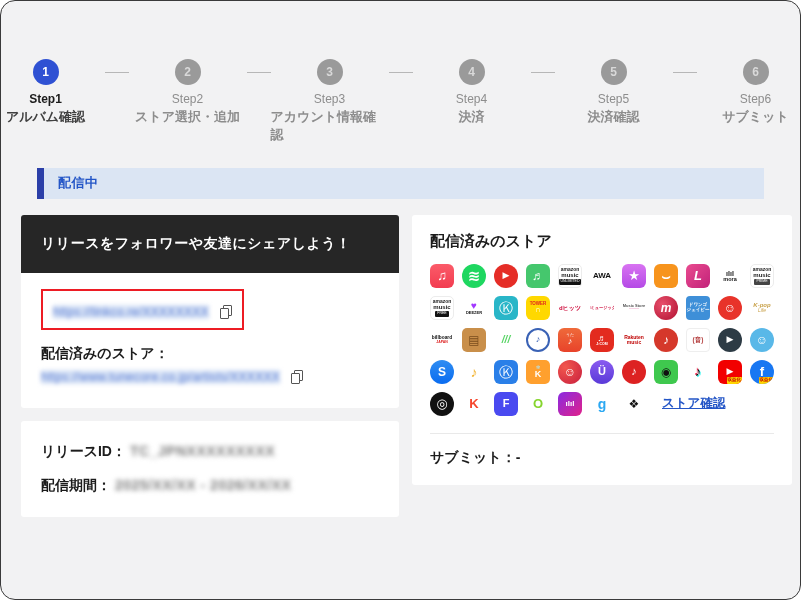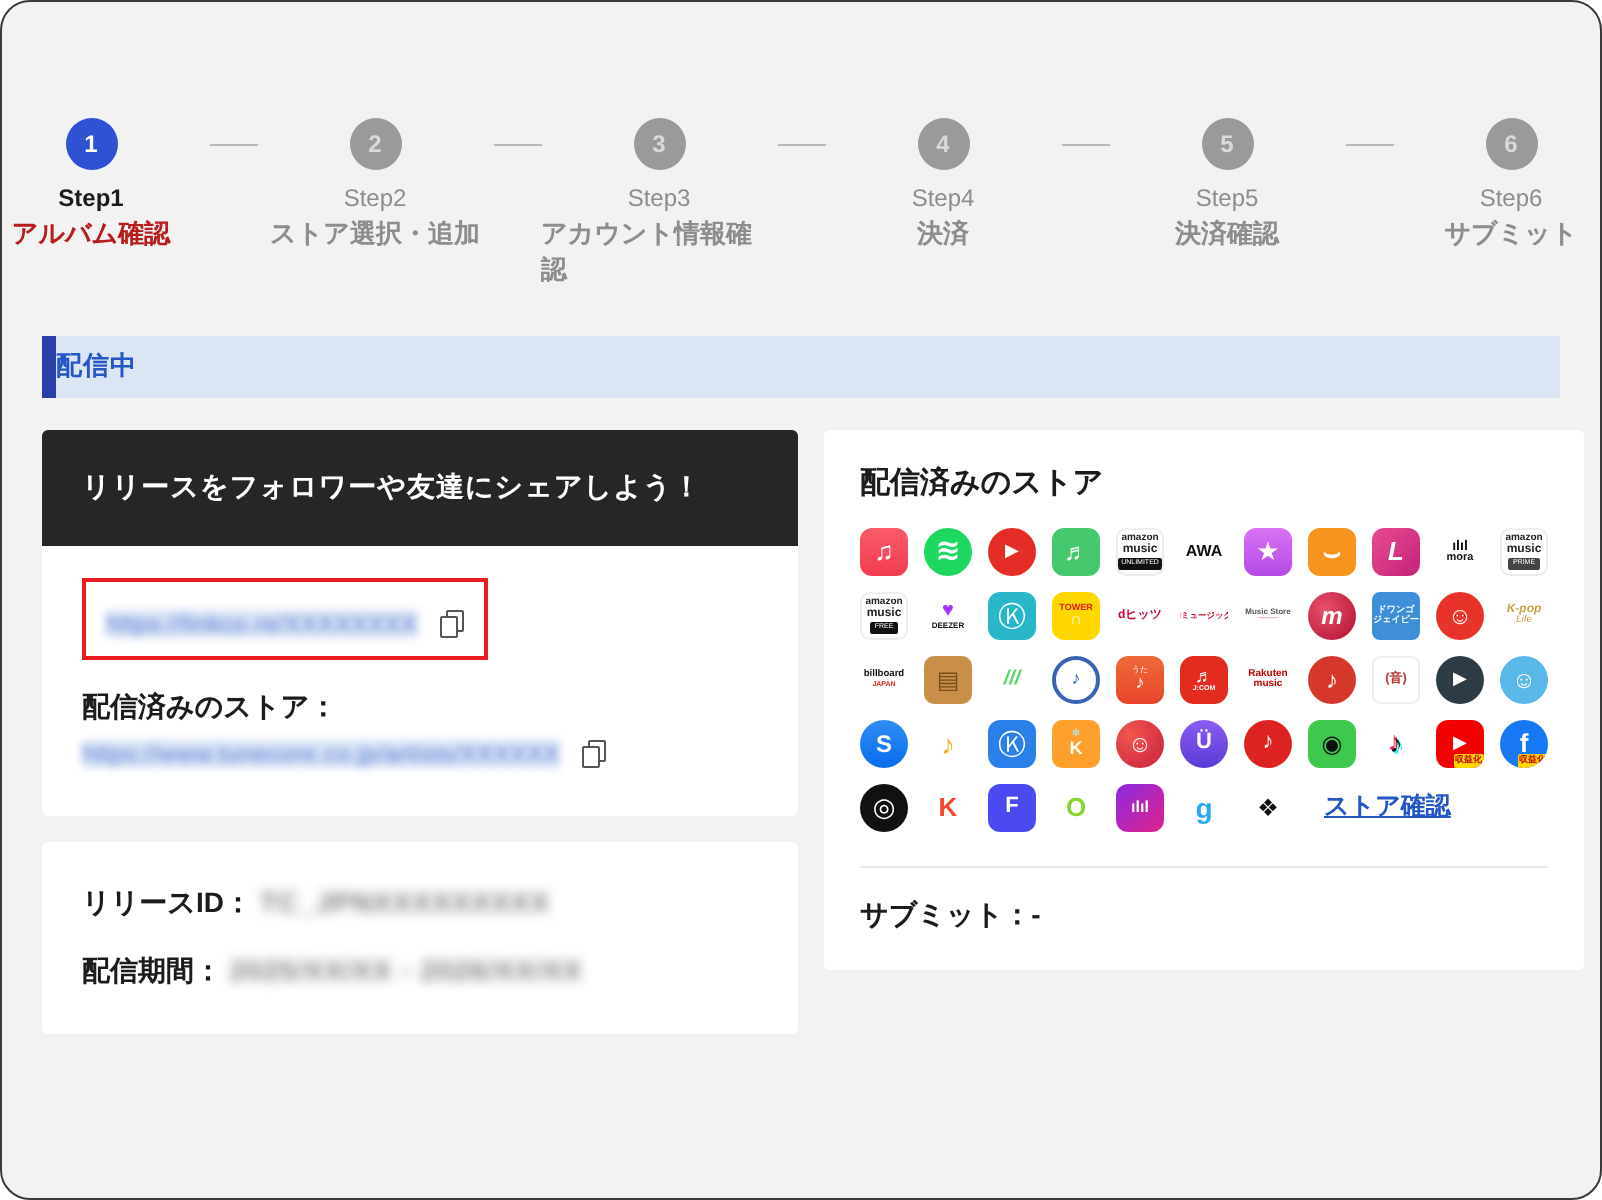--- a/index.html
+++ b/index.html
@@ -10,28 +10,28 @@
   
   .stepper{display:flex;align-items:flex-start;justify-content:center;padding:58px 34px 0;}
   .step{width:118px;display:flex;flex-direction:column;align-items:center;flex:0 0 auto;}
   .step-circle{width:26px;height:26px;border-radius:50%;display:flex;align-items:center;justify-content:center;
                font-size:12px;font-weight:700;}
   .step.active .step-circle{background:#2f51d3;color:#fff;}
   .step.inactive .step-circle{background:#9a9a9a;color:#d9d9d9;}
   .step-sub{margin-top:7px;font-size:12px;line-height:1.3;}
   .step-label{font-size:13px;font-weight:700;line-height:1.4;}
   .step.active .step-sub{color:#1c1c1c;font-weight:700;}
-  .step.active .step-label{color:#b91c1c;}
+  .step.active .step-label{color:#404040;}
   .step.inactive .step-sub{color:#8d8d8d;}
   .step.inactive .step-label{color:#8d8d8d;}
   .connector{flex:1 1 auto;height:1px;background:#b7b7b7;margin-top:13px;min-width:24px;}
 
   
-  .status-bar{margin:24px 20px 0;height:31px;background:#dbe5f3;border-left:7px solid #2b3fa8;
-              display:flex;align-items:center;}
+  .status-bar{margin:24px 36px 0;height:31px;background:#dbe5f3;border-left:7px solid #2b3fa8;
+              display:flex;align-items:center;padding-left:14px;}
   .status-text{color:#2456c7;font-size:13px;font-weight:700;letter-spacing:.5px;}
 
   
   .cols{display:flex;gap:13px;margin:16px 20px 0;align-items:flex-start;}
   .col-left{flex:0 0 378px;}
   .col-right{flex:1 1 auto;}
 
   .share-head{background:#262626;color:#fff;font-size:14px;font-weight:700;padding:20px 20px;
               border-radius:3px 3px 0 0;letter-spacing:.5px;}
   .share-body{background:#fff;padding:16px 20px 24px;border-radius:0 0 3px 3px;}

